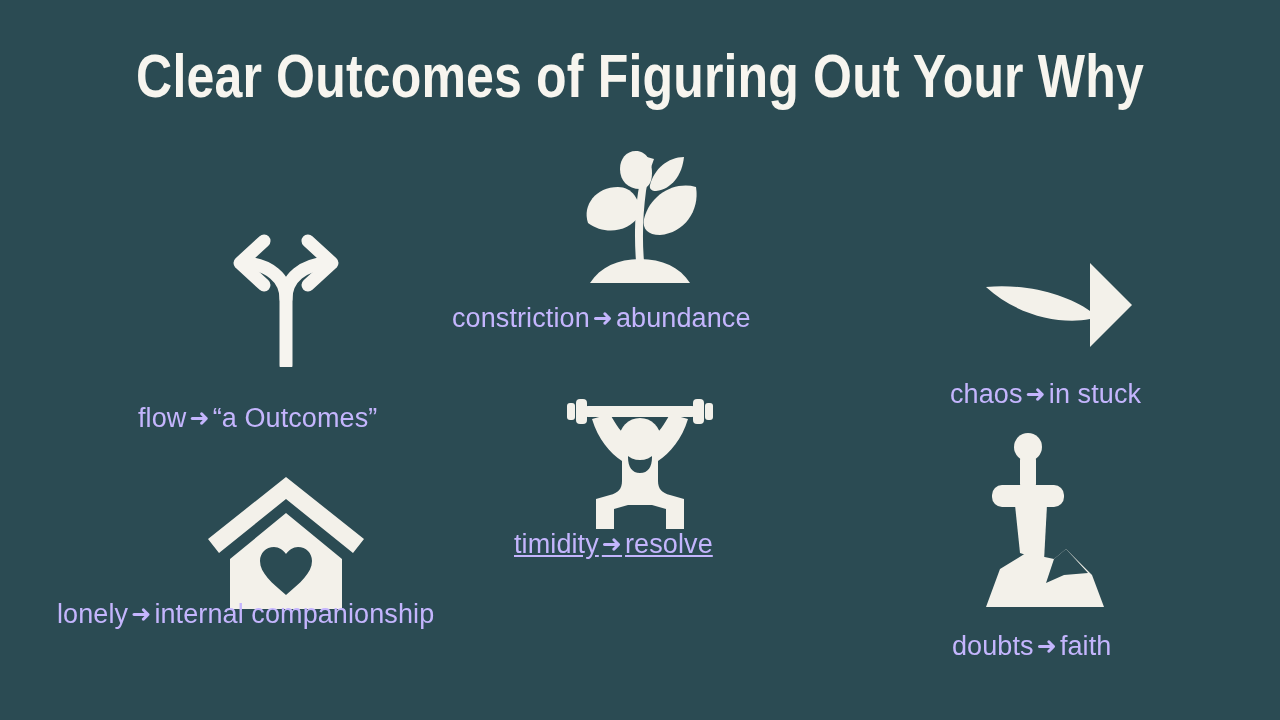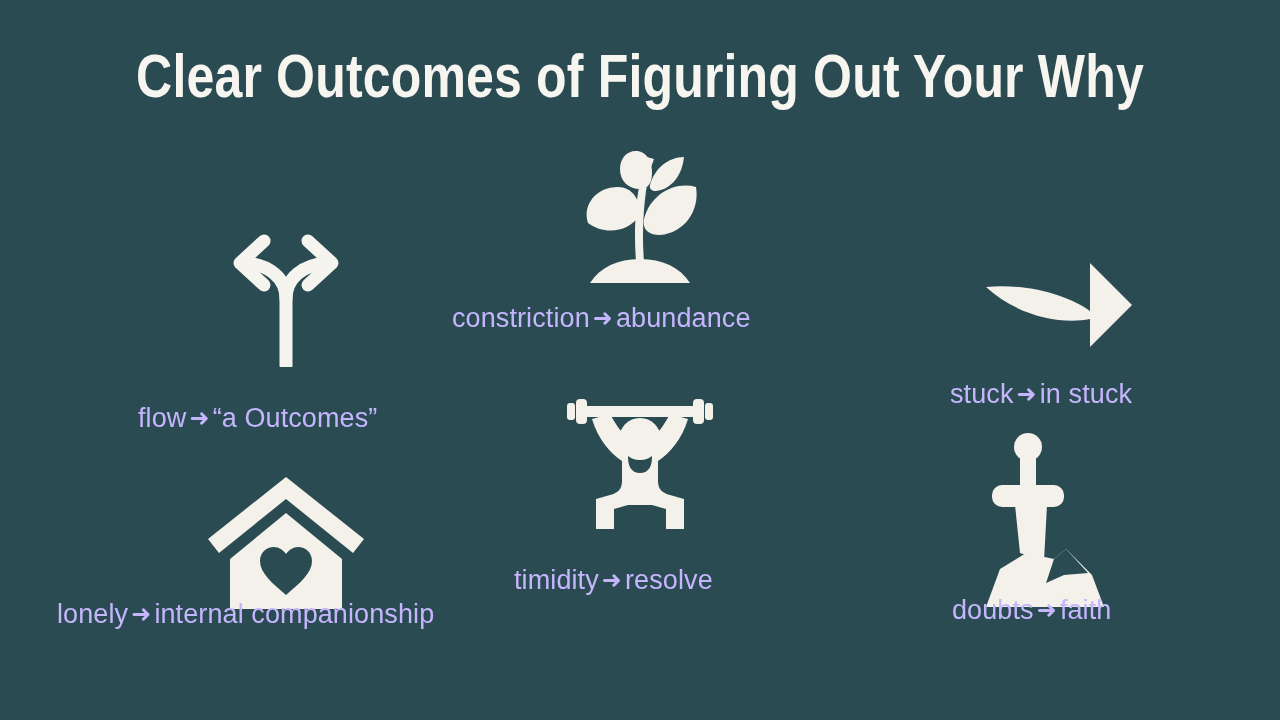--- a/index.html
+++ b/index.html
@@ -70,24 +70,24 @@
   #icon-plant       { left: 578px; top: 126px;  width: 124px; height: 142px; }
   #label-plant      { left: 452px; top: 286px;  }
 
   #icon-arrow       { left: 982px; top: 240px;  width: 152px; height: 90px;  }
   #label-arrow      { left: 950px; top: 362px;  }
 
   #icon-house       { left: 208px; top: 458px;  width: 156px; height: 134px; }
   #label-house      { left: 57px;  top: 582px;  }
 
   #icon-lifter      { left: 566px; top: 378px;  width: 148px; height: 134px; }
-  #label-lifter     { left: 514px; top: 548px;  }
+  #label-lifter     { left: 514px; top: 512px; text-decoration: underline;  }
 
   #icon-sword       { left: 968px; top: 414px;  width: 142px; height: 176px; }
-  #label-sword      { left: 952px; top: 578px;  }
+  #label-sword      { left: 952px; top: 614px;  }
 </style>
 </head>
 <body>
 
 <div id="slide">
 
   <div id="slide-title">Clear Outcomes of Figuring Out Your Why</div>
 
   <div class="item">
     <span class="item-icon" id="icon-fork">
@@ -127,21 +127,21 @@
     </span>
   </div>
 
   <div class="item">
     <span class="item-icon" id="icon-arrow">
       <svg viewBox="0 0 152 90" width="152" height="90">
         <path fill="#f3f1ea" d="M4 28 C44 24 86 36 108 52 L108 4 L150 46 L108 88 L108 60 C78 66 34 56 4 28 Z"></path>
       </svg>
     </span>
     <span class="item-label" id="label-arrow">
-      <span>stuck</span><span class="arrow-glyph">➜</span><span>in stuck</span>
+      <span>chaos</span><span class="arrow-glyph">➜</span><span>in stuck</span>
     </span>
   </div>
 
   <div class="item">
     <span class="item-icon" id="icon-house">
       <svg viewBox="0 0 156 134" width="156" height="134">
         <g fill="#f3f1ea">
 
           <path d="M78 0 L156 62 L145 76 L78 22 L11 76 L0 62 Z"></path>
 

